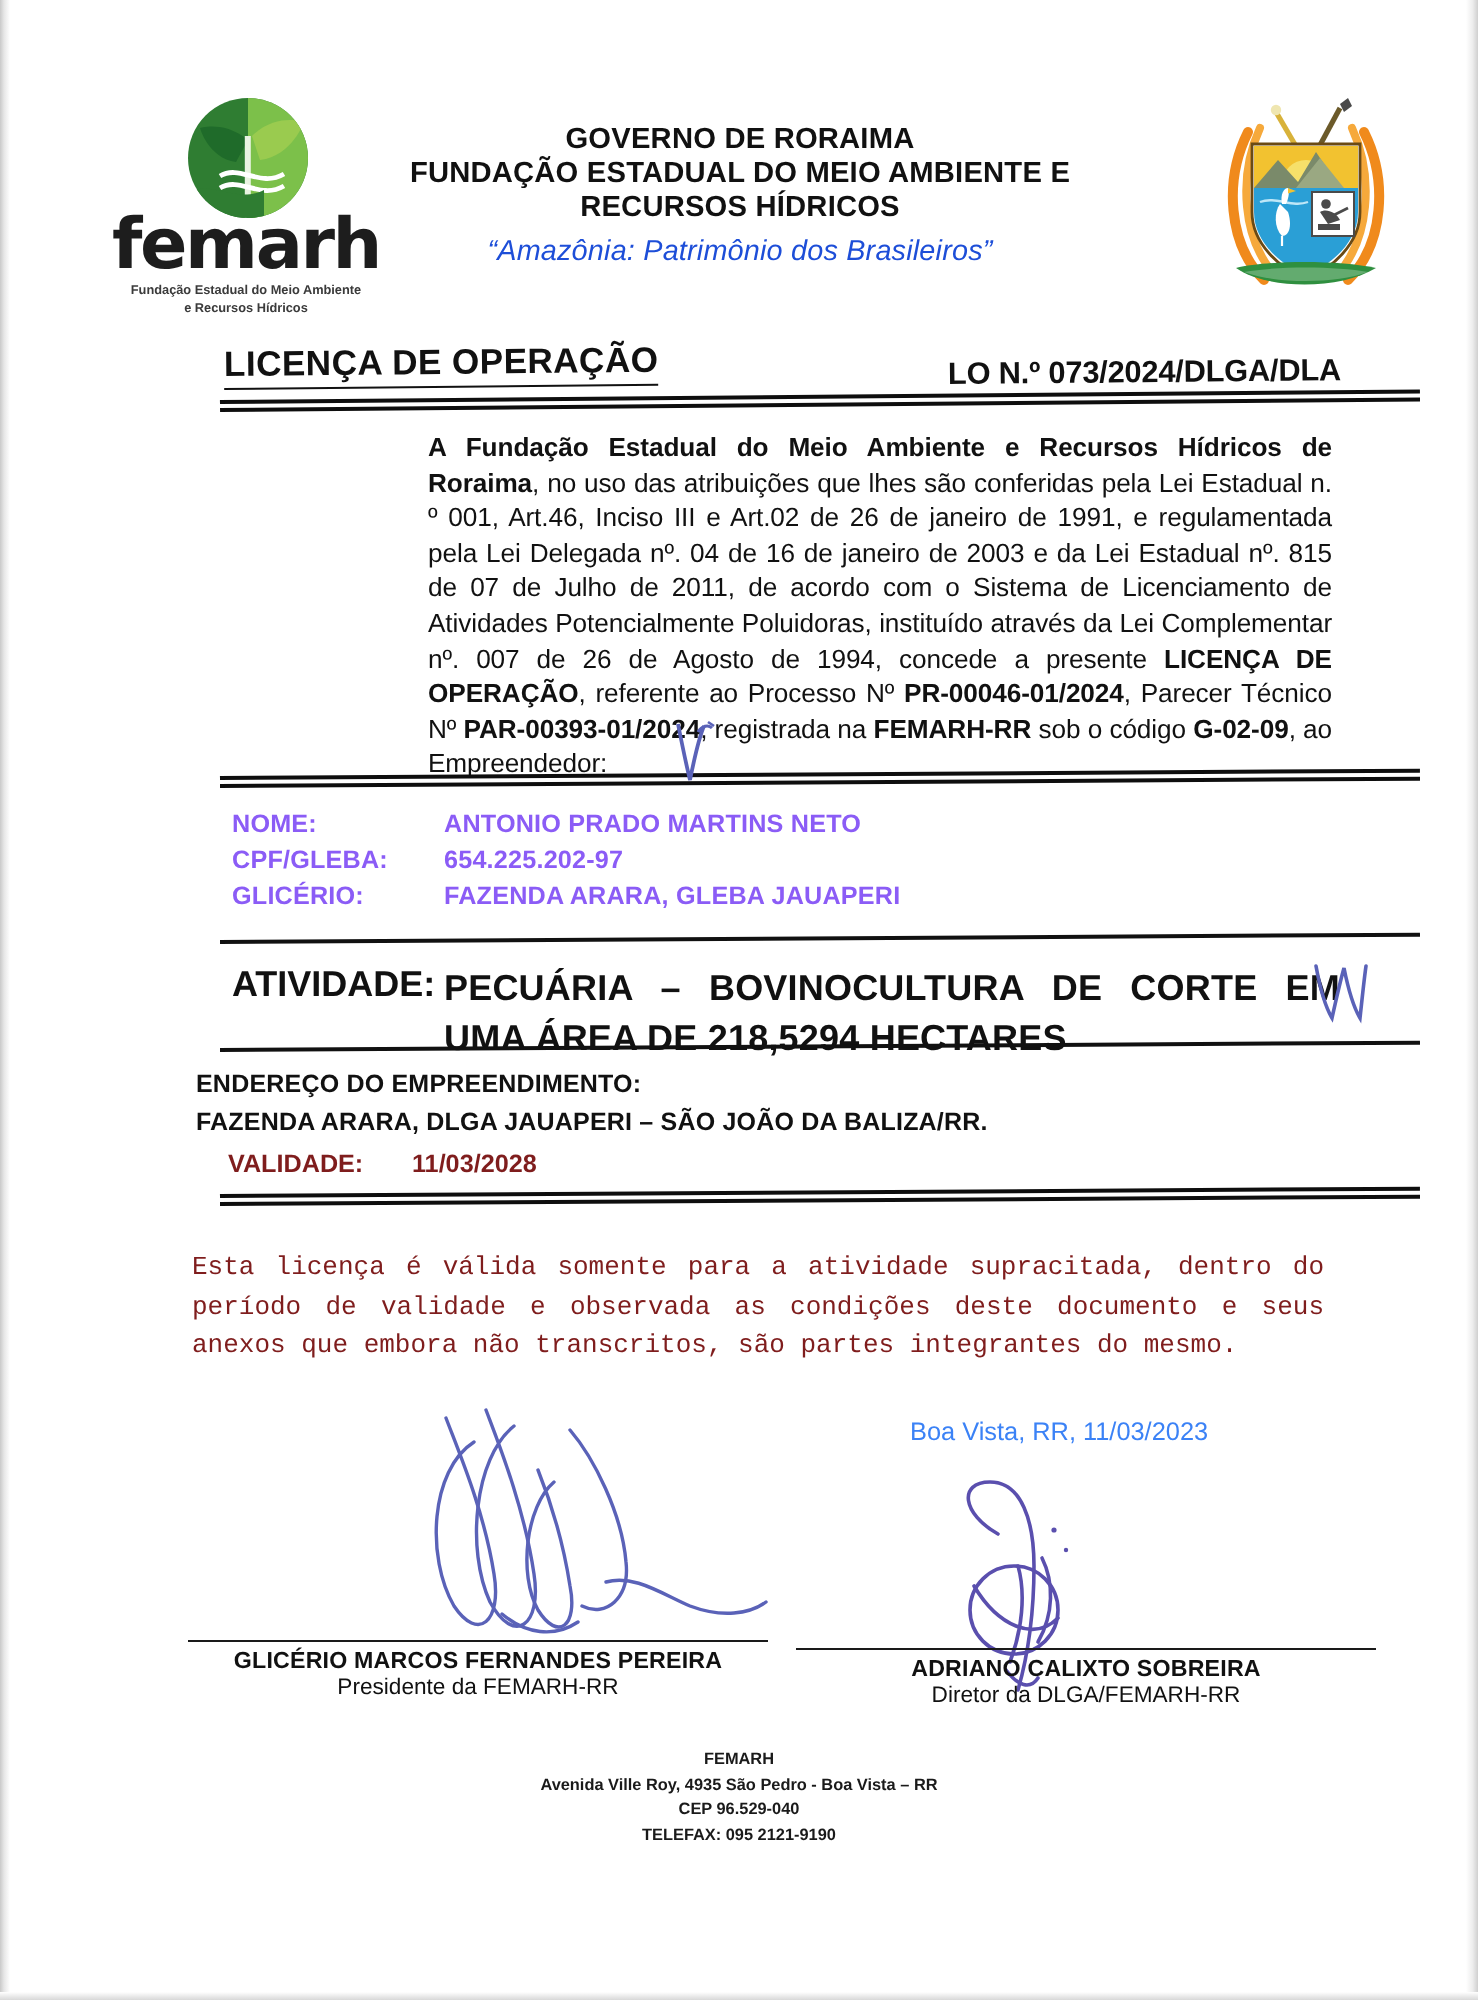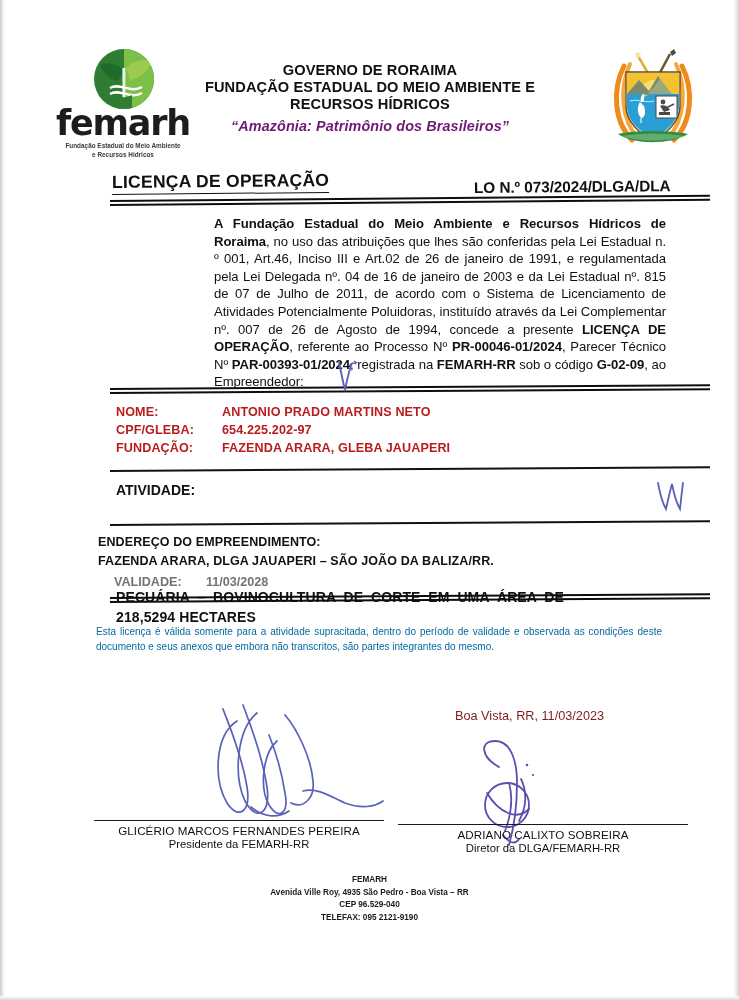--- a/index.html
+++ b/index.html
@@ -20,22 +20,22 @@
   #logo-mark{position:absolute;left:36px;top:0;width:72px;height:66px;}
   #logo-word{position:absolute;left:0;top:58px;width:142px;text-align:center;
       font-family:"DejaVu Sans",sans-serif;font-weight:bold;font-size:35px;
       letter-spacing:-1.2px;color:#1d1d1d;line-height:1;}
   #logo-sub{position:absolute;left:0;top:94px;width:142px;text-align:center;
       font-size:6.4px;color:#3b3b3b;line-height:1.35;font-weight:bold;}
 
   #title-block{position:absolute;left:175px;top:22px;width:390px;text-align:center;}
   .gov-line{font-weight:bold;font-size:14.6px;color:#111;line-height:1.18;
       letter-spacing:.1px;}
-  #slogan{margin-top:4px;font-weight:bold;font-style:italic;font-size:14.4px;
-      color:#701a75;letter-spacing:.1px;}
+  #slogan{margin-top:4px;font-weight:normal;font-style:italic;font-size:14.4px;
+      color:#1d4ed8;letter-spacing:.1px;}
 
   #crest{position:absolute;left:608px;top:6px;width:90px;height:112px;}
 
   
   #doc-title-row{position:absolute;left:0;top:172px;width:739px;height:30px;}
   #lic-title{position:absolute;left:112px;top:0;font-weight:bold;font-size:17.6px;
       color:#111;letter-spacing:.2px;border-bottom:1.6px solid #111;padding-bottom:1px;
       transform:rotate(-0.55deg);transform-origin:left center;}
   #lo-number{position:absolute;left:474px;top:7px;font-weight:bold;font-size:15.4px;
       color:#111;letter-spacing:-.1px;transform:rotate(-0.55deg);transform-origin:left center;}
@@ -52,50 +52,50 @@
   .single-rule{position:absolute;height:1.6px;background:#111;}
   #rule-s1{left:110px;top:470px;width:600px;transform:rotate(-0.35deg);transform-origin:left center;}
   #rule-s2{left:110px;top:524px;width:600px;transform:rotate(-0.35deg);transform-origin:left center;}
 
   
   #intro{position:absolute;left:214px;top:215px;width:452px;font-size:13.1px;
       color:#111;text-align:justify;line-height:1.345;letter-spacing:-.05px;}
   #intro b{font-weight:bold;}
 
   
-  #fields{position:absolute;left:116px;top:404px;width:560px;font-size:12.6px;color:#b91c1c;}
+  #fields{position:absolute;left:116px;top:404px;width:560px;font-size:12.6px;color:#8b5cf6;}
   .field-row{display:flex;line-height:1.42;}
   .field-label{width:106px;font-weight:bold;letter-spacing:.1px;}
   .field-value{font-weight:bold;letter-spacing:.1px;}
 
-  #activity{position:absolute;left:116px;top:482px;width:570px;font-size:14px;color:#111;
-      display:flex;flex-direction:column;}
+  #activity{position:absolute;left:116px;top:482px;width:570px;font-size:18px;color:#111;
+      display:flex;}
   #activity .a-label{width:106px;font-weight:bold;flex:0 0 106px;}
   #activity .a-value{font-weight:bold;text-align:justify;line-height:1.4;width:448px;
       letter-spacing:.1px;}
 
   #ent-addr{position:absolute;left:98px;top:533px;width:600px;font-size:12.5px;color:#111;
       font-weight:bold;line-height:1.48;letter-spacing:.1px;}
 
-  #validity{position:absolute;left:114px;top:575px;width:500px;font-size:12.6px;color:#737373;
+  #validity{position:absolute;left:114px;top:575px;width:500px;font-size:12.6px;color:#7f1d1d;
       display:flex;font-weight:bold;}
   #validity .v-label{width:92px;}
 
   
-  #closing{position:absolute;left:96px;top:624px;width:566px;font-size:10px;color:#0369a1;
-      text-align:justify;line-height:1.5;}
+  #closing{position:absolute;left:96px;top:624px;width:566px;font-size:13px;color:#7f1d1d;
+      text-align:justify;line-height:1.5;font-family:Liberation Mono, monospace;}
   #closing .ln2{margin-top:6px;text-align:left;}
-  #place-date{position:absolute;left:455px;top:709px;font-size:12.7px;color:#7f1d1d;}
+  #place-date{position:absolute;left:455px;top:709px;font-size:12.7px;color:#3b82f6;}
 
   
   .sig-block{position:absolute;text-align:center;}
   #sig-left{left:94px;top:820px;width:290px;}
   #sig-right{left:398px;top:824px;width:290px;}
   .sig-line{height:1.4px;background:#1a1a1a;margin-bottom:3px;}
-  .sig-name{font-weight:normal;font-size:11.6px;color:#111;letter-spacing:.1px;}
+  .sig-name{font-weight:bold;font-size:11.6px;color:#111;letter-spacing:.1px;}
   .sig-role{font-size:11.3px;color:#111;margin-top:1px;}
 
   .ink{position:absolute;pointer-events:none;}
   #ink-sig1{left:185px;top:695px;}
   #ink-sig2{left:465px;top:735px;}
   #ink-mark1{left:335px;top:360px;}
   #ink-mark2{left:655px;top:480px;}
 
   
   #footer{position:absolute;left:0;top:874px;width:739px;text-align:center;
@@ -200,21 +200,21 @@
   <div id="fields">
     <div class="field-row">
       <span class="field-label">NOME:</span>
       <span class="field-value">ANTONIO PRADO MARTINS NETO</span>
     </div>
     <div class="field-row">
       <span class="field-label">CPF/GLEBA:</span>
       <span class="field-value">654.225.202-97</span>
     </div>
     <div class="field-row">
-      <span class="field-label">FUNDAÇÃO:</span>
+      <span class="field-label">GLICÉRIO:</span>
       <span class="field-value">FAZENDA ARARA, GLEBA JAUAPERI</span>
     </div>
   </div>
 
   <div class="single-rule" id="rule-s1"></div>
 
   <div id="activity">
     <span class="a-label">ATIVIDADE:</span>
     <span class="a-value">PECUÁRIA – BOVINOCULTURA DE CORTE  EM UMA ÁREA DE 218,5294 HECTARES</span>
   </div>

